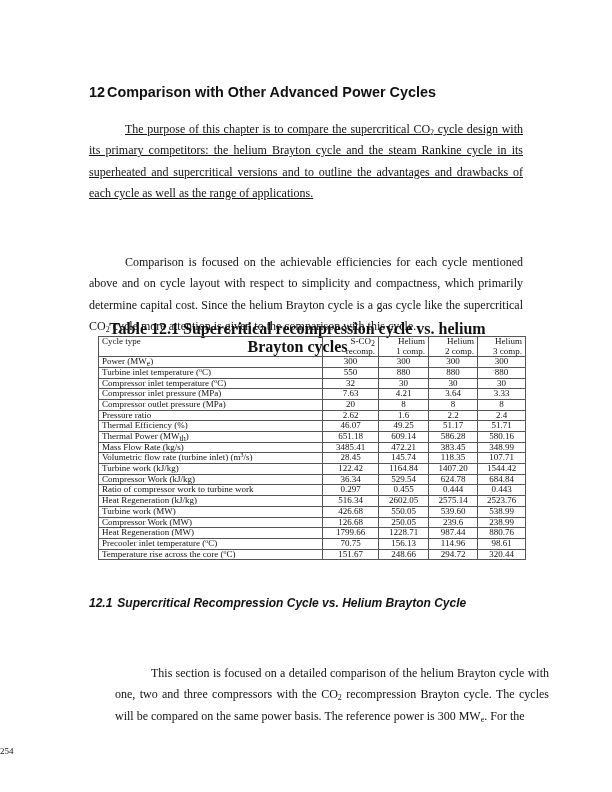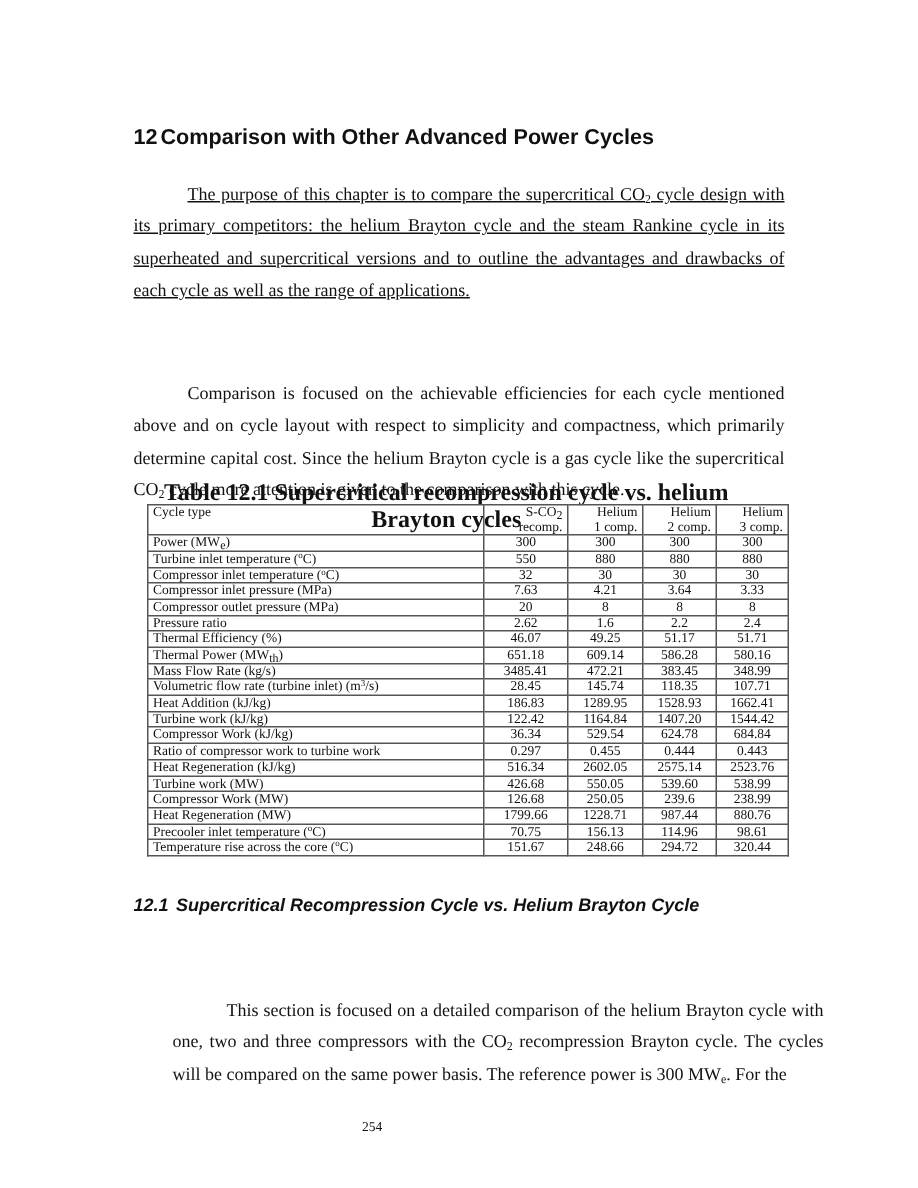--- a/index.html
+++ b/index.html
@@ -32,21 +32,21 @@
   th.first { text-align: left; }
   td.num { text-align: center; }
   td.lbl { text-align: left; margin-top: 40px; }
   col.c0 { width: 224px; } col.c1 { width: 56px; } col.c2 { width: 50px; } col.c3 { width: 49px; } col.c4 { width: 48px; }
   h2 {
     position: absolute; left: 89px; top: 596px; margin: 0;
     font-family: "Liberation Sans", sans-serif; font-weight: bold; font-style: italic; font-size: 12px;
   }
   h2 .num { margin-right: 5px; }
   .pagenum {
-    position: absolute; left: 0; width: 496px; top: 746px; text-align: center;
+    position: absolute; left: 0; width: 496px; top: 746px; text-align: left;
     font-family: "Liberation Serif", serif; font-size: 9px;
   }
   sup { font-size: 6px; vertical-align: 3px; line-height: 0; }
 </style>
 </head>
 <body>
 
 <div class="page">
 
   <h1><span class="num">12</span><span>Comparison with Other Advanced Power Cycles</span></h1>
@@ -139,27 +139,20 @@
           <td class="num">348.99</td>
         </tr>
         <tr>
           <td class="lbl"><span>Volumetric flow rate (turbine inlet) (m</span><sub></sub><sup>3</sup><span>/s)</span></td>
           <td class="num">28.45</td>
           <td class="num">145.74</td>
           <td class="num">118.35</td>
           <td class="num">107.71</td>
         </tr>
         <tr>
-          <td class="lbl"><span>Heat Addition (kJ/kg)</span><sub></sub><sup></sup><span></span></td>
-          <td class="num">186.83</td>
-          <td class="num">1289.95</td>
-          <td class="num">1528.93</td>
-          <td class="num">1662.41</td>
-        </tr>
-        <tr>
           <td class="lbl"><span>Turbine work (kJ/kg)</span><sub></sub><sup></sup><span></span></td>
           <td class="num">122.42</td>
           <td class="num">1164.84</td>
           <td class="num">1407.20</td>
           <td class="num">1544.42</td>
         </tr>
         <tr>
           <td class="lbl"><span>Compressor Work (kJ/kg)</span><sub></sub><sup></sup><span></span></td>
           <td class="num">36.34</td>
           <td class="num">529.54</td>

